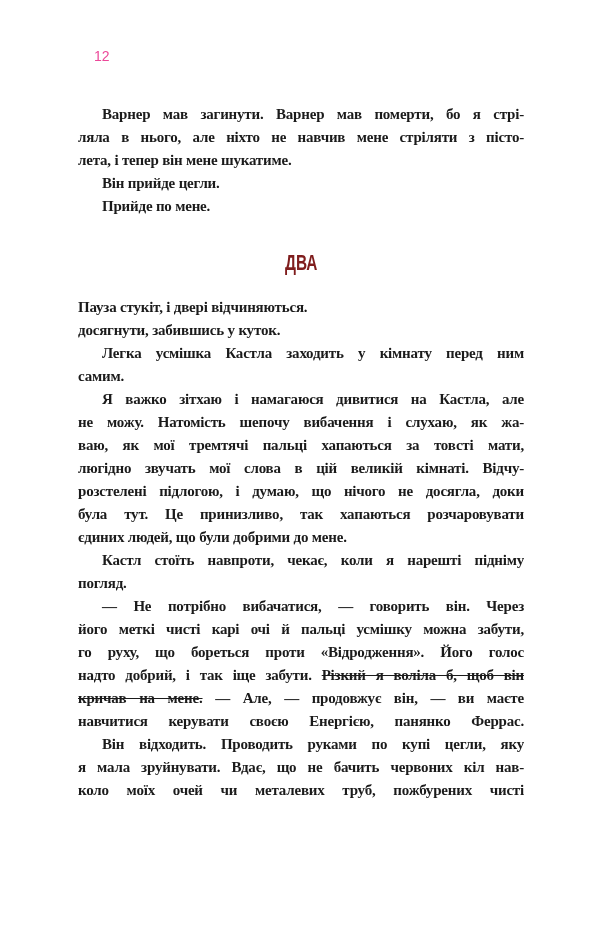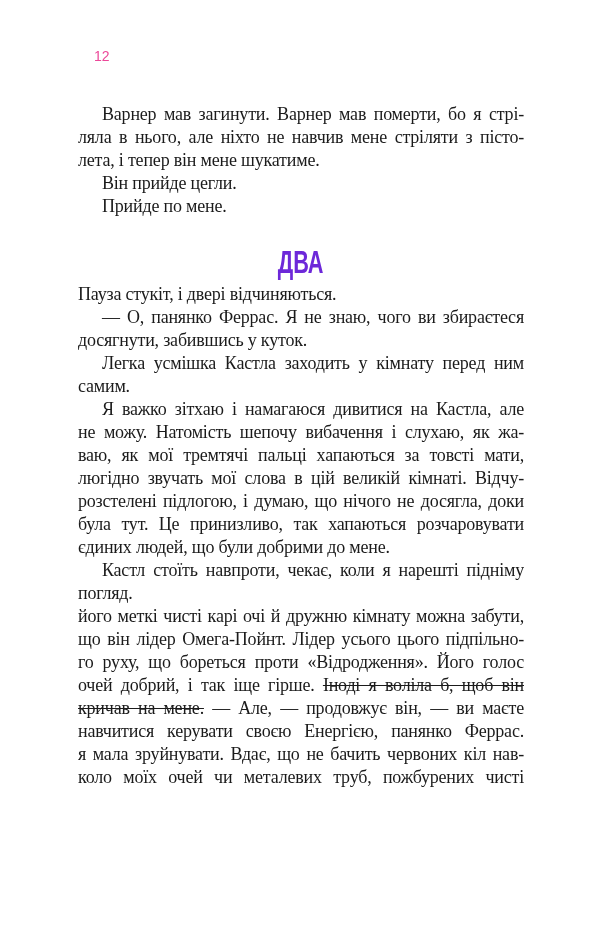--- a/index.html
+++ b/index.html
@@ -14,40 +14,41 @@
   .page-num{
     position:absolute;left:77px;top:48px;
     font-family:"Liberation Sans","DejaVu Sans",sans-serif;
     font-size:14px;line-height:16px;color:#ec4899;margin-left:17px;
   }
   .page-body{
     position:absolute;left:78px;top:103px;width:446px;
   }
   .para{margin:0;padding:0;}
   .line{
-    font-size:18px;
+    font-size:15px;
     line-height:23px;
     height:23px;
     letter-spacing:-0.2px;
     text-align:justify;
     text-align-last:justify;
     overflow:hidden;
     white-space:normal;
+    font-weight:bold;
   }
   .line.end{text-align-last:left;}
   .line.ind{text-indent:24px;}
   .strike{text-decoration:line-through;text-decoration-thickness:1.2px;}
   .heading{
-    margin:32px 0 7px 0;
+    margin:32px 0 20px 0;
     text-align:center;
     line-height:26px;
     font-family:"Liberation Sans","DejaVu Sans",sans-serif;
     font-weight:700;
-    font-size:31px;
-    color:#6d28d9;
+    font-size:22px;
+    color:#7f1d1d;
   }
   .heading .hx{display:inline-block;transform:scaleX(0.7);transform-origin:center;}
 </style>
 </head>
 <body>
 
 <div class="page-num">12</div>
 
 <div class="page-body" id="page-body">
     <div class="para">
@@ -59,45 +60,45 @@
       <div class="line ind end"><span>Він прийде цегли.</span></div>
     </div>
     <div class="para">
       <div class="line ind end"><span>Прийде по мене.</span></div>
     </div>
     <div class="heading"><span class="hx">ДВА</span></div>
     <div class="para">
       <div class="line end"><span>Пауза стукіт, і двері відчиняються.</span></div>
     </div>
     <div class="para">
-      <div class="line ind"><span>— О, панянко Феррас. Я не знаю, чого ви збираєтеся</span></div>
       <div class="line end"><span>досягнути, забившись у куток.</span></div>
     </div>
     <div class="para">
       <div class="line ind"><span>Легка усмішка Кастла заходить у кімнату перед ним</span></div>
       <div class="line end"><span>самим.</span></div>
     </div>
     <div class="para">
       <div class="line ind"><span>Я важко зітхаю і намагаюся дивитися на Кастла, але</span></div>
       <div class="line"><span>не можу. Натомість шепочу вибачення і слухаю, як жа-</span></div>
       <div class="line"><span>ваю, як мої тремтячі пальці хапаються за товсті мати,</span></div>
       <div class="line"><span>люгідно звучать мої слова в цій великій кімнаті. Відчу-</span></div>
       <div class="line"><span>розстелені підлогою, і думаю, що нічого не досягла, доки</span></div>
       <div class="line"><span>була тут. Це принизливо, так хапаються розчаровувати</span></div>
       <div class="line end"><span>єдиних людей, що були добрими до мене.</span></div>
     </div>
     <div class="para">
       <div class="line ind"><span>Кастл стоїть навпроти, чекає, коли я нарешті підніму</span></div>
       <div class="line end"><span>погляд.</span></div>
     </div>
     <div class="para">
-      <div class="line"><span>його меткі чисті карі очі й дружню кімнату можна забути,</span></div>
-      <div class="line"><span>що він лідер Омега-Пойнт. Лідер усього цього підпільно-</span></div>
+      <div class="line ind"><span>— Не потрібно вибачатися, — говорить він. Через</span></div>
+      <div class="line"><span>його меткі чисті карі очі й пальці усмішку можна забути,</span></div>
       <div class="line"><span>го руху, що бореться проти «Відродження». Його голос</span></div>
-      <div class="line"><span>очей добрий, і так іще гірше. </span><span class="strike">Іноді я воліла б, щоб він</span></div>
+      <div class="line"><span>надто добрий, і так іще забути. </span><span class="strike">Різкий я воліла б, щоб він</span></div>
       <div class="line"><span class="strike">кричав на мене.</span><span> — Але, — продовжує він, — ви маєте</span></div>
       <div class="line"><span>навчитися керувати своєю Енергією, панянко Феррас.</span></div>
     </div>
     <div class="para">
+      <div class="line ind"><span>Він відходить. Проводить руками по купі цегли, яку</span></div>
       <div class="line"><span>я мала зруйнувати. Вдає, що не бачить червоних кіл нав-</span></div>
       <div class="line"><span>коло моїх очей чи металевих труб, пожбурених чисті</span></div>
     </div>
   </div>
 
 </body></html>

